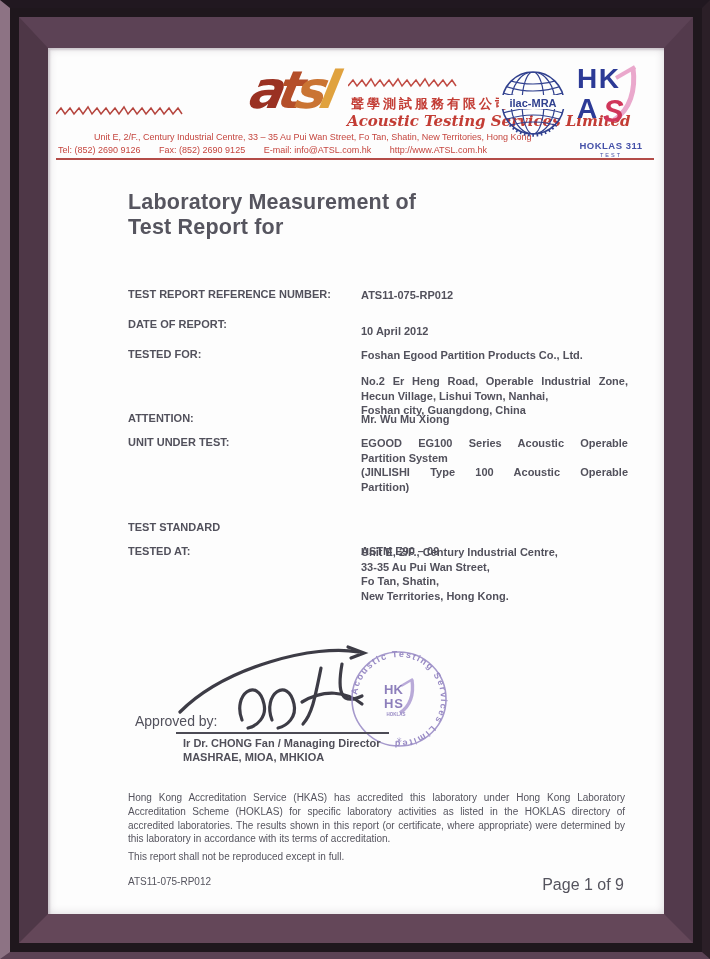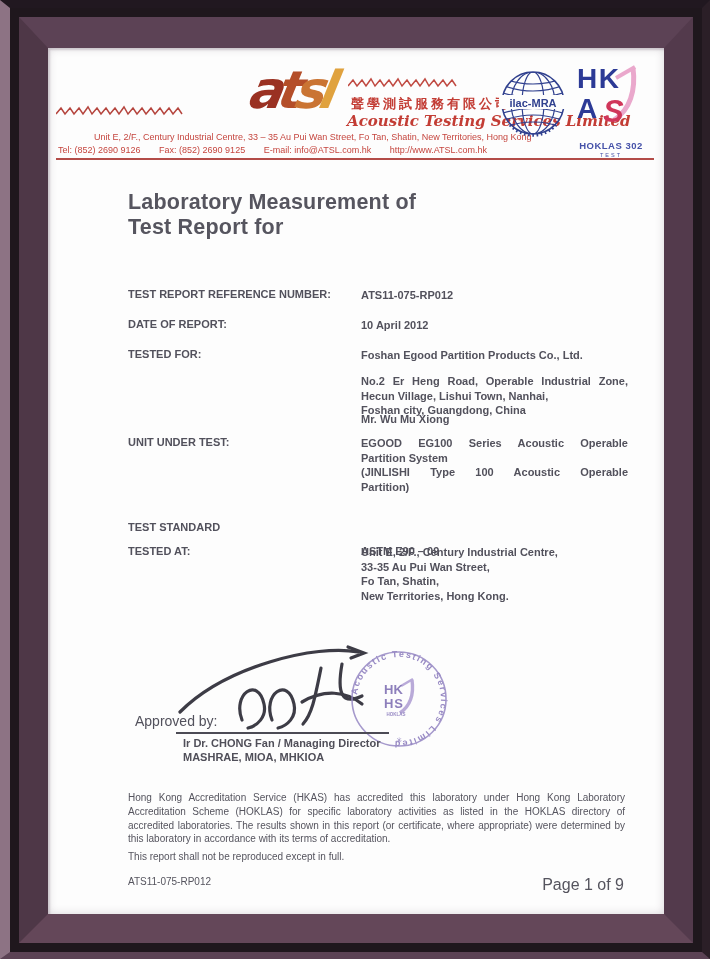--- a/index.html
+++ b/index.html
@@ -99,43 +99,44 @@
     </svg>
 
     <svg class="abs" style="left:528px;top:14px;" width="70" height="74">
       <path d="M57,6 C60,28 54,48 38,58" stroke="#eaa8cc" stroke-width="5" fill="none"></path>
       <path d="M40,16 L59,5" stroke="#eaa8cc" stroke-width="4" fill="none"></path>
       <text x="1" y="26" font-size="28" font-weight="bold" fill="#2c3a96" textLength="42" font-family="Liberation Sans, sans-serif">HK</text>
       <text x="1" y="56" font-size="28" font-weight="bold" fill="#2c3a96" textLength="21" font-family="Liberation Sans, sans-serif">A</text>
       <text x="27" y="60" font-size="31" font-weight="bold" font-style="italic" fill="#d0365a" font-family="Liberation Sans, sans-serif">S</text>
     </svg>
     <div class="hoklasbox">
-      <div class="hoklas1">HOKLAS 302</div>
+      <div class="hoklas1">HOKLAS 311</div>
       <div class="hoklas2">TEST</div>
     </div>
 
     <div class="title">
       <div>Laboratory Measurement of</div>
       <div>Test Report for</div>
     </div>
 
     <div class="lbl" style="top:240px;">TEST REPORT REFERENCE NUMBER:</div>
     <div class="val" style="top:240px;">ATS11-075-RP012</div>
 
     <div class="lbl" style="top:270px;">DATE OF REPORT:</div>
-    <div class="val" style="top:270px;">10 April 2012</div>
+    <div class="val" style="top:276px;">10 April 2012</div>
 
     <div class="lbl" style="top:300px;">TESTED FOR:</div>
     <div class="val" style="top:300px;">Foshan Egood Partition Products Co., Ltd.</div>
     <div class="val" style="top:326px;">
       <div class="jline">No.2 Er Heng Road, Operable Industrial Zone,</div>
       <div>Hecun Village, Lishui Town, Nanhai,</div>
       <div>Foshan city, Guangdong, China</div>
     </div>
 
+    <div class="lbl" style="top:364px;">ATTENTION:</div>
     <div class="val" style="top:364px;">Mr. Wu Mu Xiong</div>
 
     <div class="lbl" style="top:388px;">UNIT UNDER TEST:</div>
     <div class="val" style="top:388px;">
       <div class="jline">EGOOD EG100 Series Acoustic Operable</div>
       <div>Partition System</div>
       <div class="jline">(JINLISHI Type 100 Acoustic Operable</div>
       <div>Partition)</div>
     </div>
 

